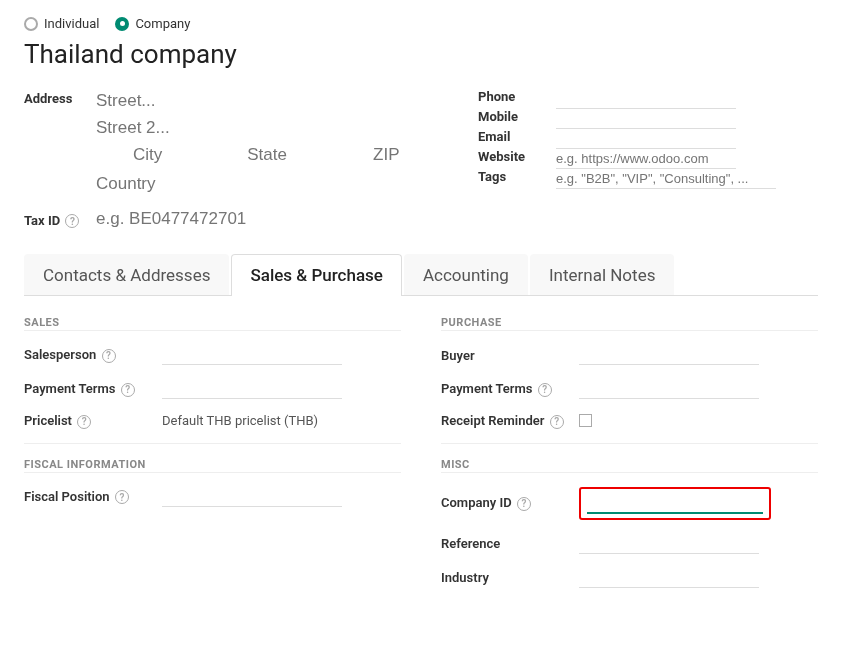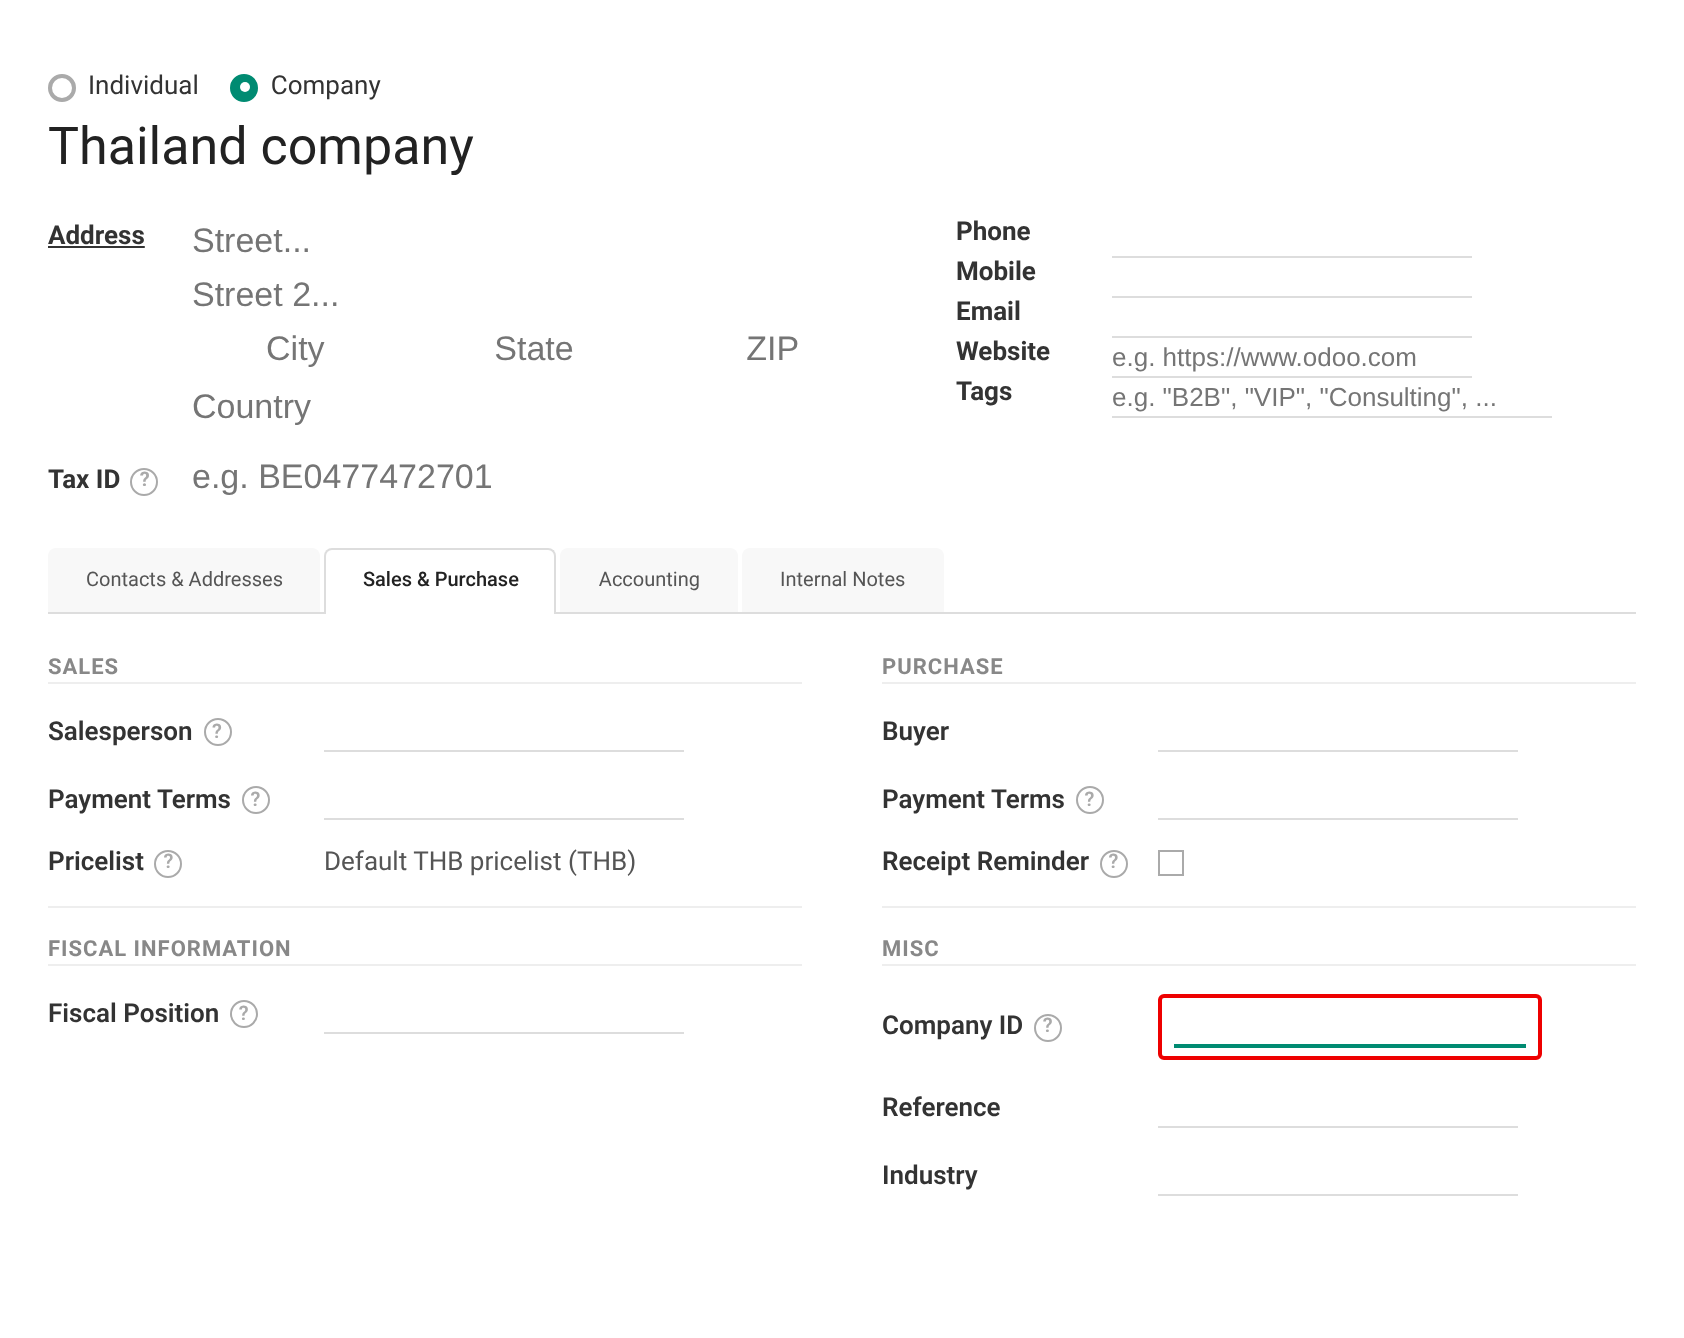--- a/index.html
+++ b/index.html
@@ -14,21 +14,20 @@
       display: flex;
       align-items: center;
       gap: 16px;
       margin-bottom: 8px;
     }
     .radio-option {
       display: flex;
       align-items: center;
       gap: 6px;
       font-size: 13px;
-      margin-top: 20px;
     }
     .radio-circle {
       width: 14px;
       height: 14px;
       border-radius: 50%;
       border: 2px solid #aaa;
       display: inline-flex;
       align-items: center;
       justify-content: center;
     }
@@ -65,21 +64,20 @@
       align-items: flex-start;
       gap: 12px;
       margin-bottom: 4px;
     }
     .address-label {
       font-weight: 700;
       font-size: 13px;
       min-width: 60px;
       padding-top: 2px;
       color: #333;
-      text-decoration: underline;
     }
     .address-fields {
       flex: 1;
     }
     .address-field-input {
       border: none;
       border-bottom: 1px solid transparent;
       outline: none;
       font-size: 17px;
       color: #aaa;
@@ -135,21 +133,21 @@
       color: #333;
     }
     
     .tabs {
       display: flex;
       border-bottom: 1px solid #ddd;
       margin-bottom: 20px;
     }
     .tab {
       padding: 10px 18px;
-      font-size: 10px;
+      font-size: 17px;
       cursor: pointer;
       border: 1px solid transparent;
       border-bottom: none;
       color: #555;
       background: #f8f8f8;
       margin-right: 2px;
       border-radius: 4px 4px 0 0;
     }
     .tab.active {
       background: #fff;

